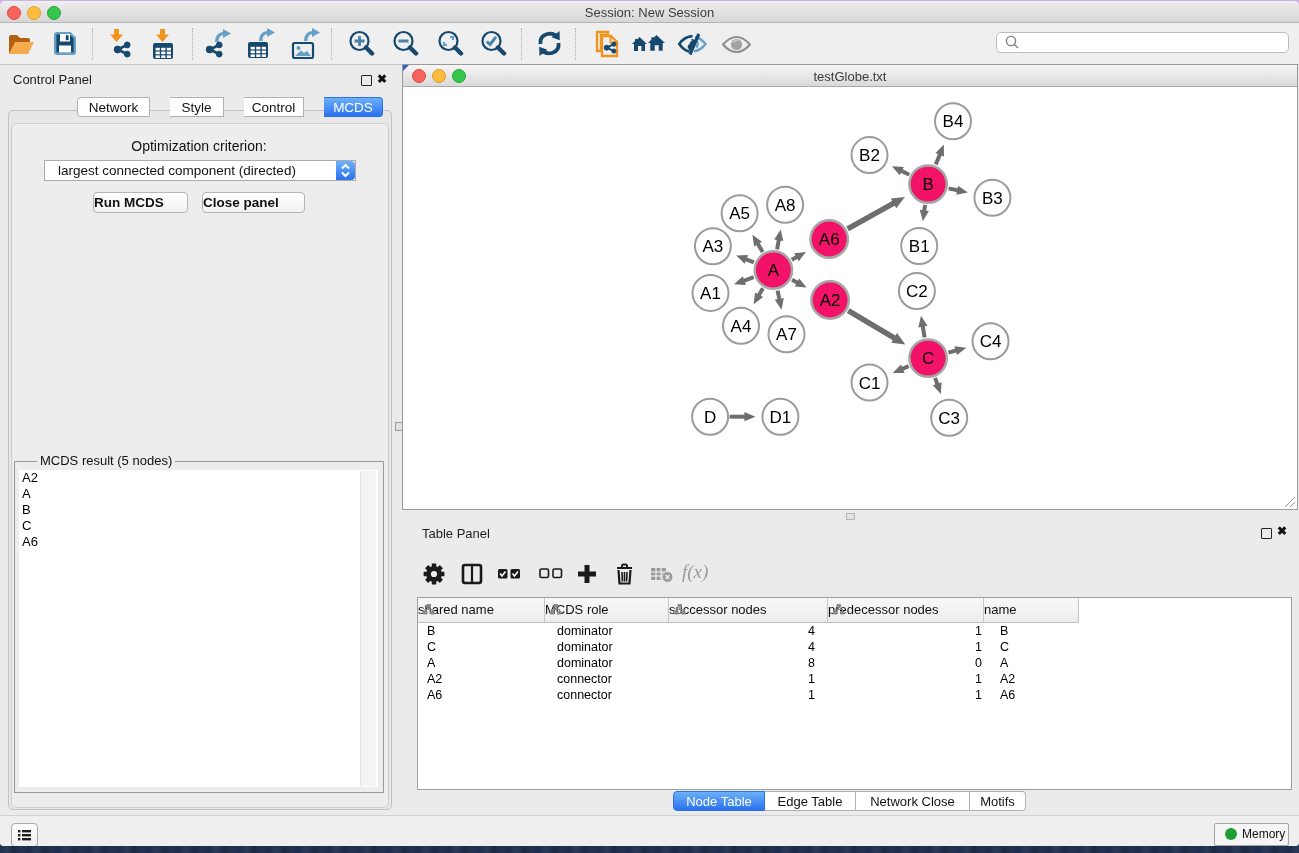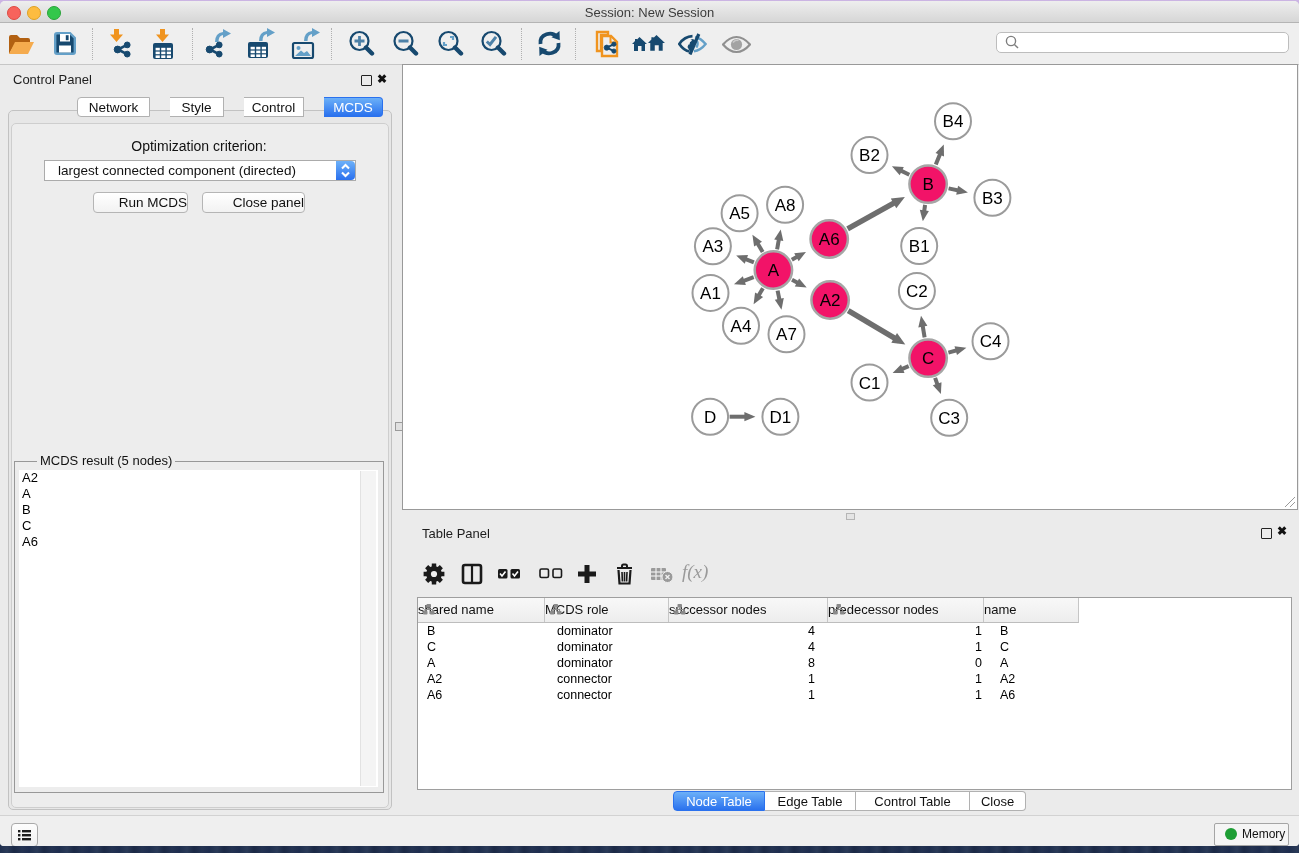--- a/index.html
+++ b/index.html
@@ -23,21 +23,21 @@
 #tabs div{font-size:13.5px;color:#111;background:#fff;border:1px solid #b1b1b1;border-left:none;
  line-height:20px;text-align:center;}
 #tabs div:first-child{border-left:1px solid #b1b1b1;border-radius:4px 0 0 4px;}
 #tabs div.sel{background:linear-gradient(#6cb0f8,#2a71ee);color:#fff;border-color:#2a71ee;border-radius:0 4px 4px 0;}
 #optlbl{top:137px;left:11px;width:376px;text-align:center;font-size:14px;color:#111;}
 #combo{top:159px;left:44px;width:310px;height:19px;background:#fff;border:1px solid #ababab;border-radius:0;}
 #combo span{position:absolute;left:13px;top:2px;font-size:13.5px;color:#111;}
 #comboBtn{position:absolute;right:0;top:0;width:19px;height:19px;border-radius:0 4px 4px 0;
  background:linear-gradient(#6db1f9,#2a70ee);}
 .btn{height:19px;background:linear-gradient(#ffffff,#f2f2f2);border:1px solid #b5b5b5;border-radius:4px;
- font-size:13.5px;color:#111;text-align:right;line-height:19px;}
+ font-size:13.5px;color:#111;text-align:left;line-height:19px;font-weight:bold;}
 #fieldset{top:460px;left:14px;width:368px;height:330px;border:1px solid #989898;}
 #fieldlbl{top:452px;left:21px;font-size:13px;color:#111;background:#ededed;padding:0 3px;margin-left:16px;}
 #mcdsList{top:469px;left:19px;width:359px;height:317px;background:#fff;font-size:13px;color:#000;}
 #mcdsList div{height:16px;line-height:16px;padding-left:3px;}
 #mcdsScroll{top:470px;left:360px;width:15px;height:315px;background:#f4f4f4;border-left:1px solid #e2e2e2;}
 
 #frame{top:63px;left:402px;width:894px;height:444px;border:1px solid #999;background:#fff;}
 #ftitle{position:absolute;top:0;left:0;right:0;height:21px;background:linear-gradient(#f6f6f6,#d9d9d9);border-bottom:1px solid #ababab;}
 #ftext{position:absolute;top:4px;left:0;right:0;text-align:center;font-size:13px;color:#3c3c3c;}
 
@@ -256,20 +256,29 @@
   <div class="abs" id="mcdsList">
       <div>A2</div>
       <div>A</div>
       <div>B</div>
       <div>C</div>
       <div>A6</div>
     </div>
   <div class="abs" id="mcdsScroll"></div>
 
   <div class="abs" id="frame">
+    <div id="ftitle">
+      <div class="abs tl" style="left:9px;top:4px;background:#f7635c;border:1px solid #dd4a42;"></div>
+      <div class="abs tl" style="left:29px;top:4px;background:#fdbc40;border:1px solid #deA023;"></div>
+      <div class="abs tl" style="left:49px;top:4px;background:#34c74b;border:1px solid #2aa33a;"></div>
+      <div id="ftext">testGlobe.txt</div>
+      <svg width="6" height="6" style="position:absolute;left:0;top:0">
+          <path d="M0 0 L6 0 L0 6 Z" fill="#2f62c4"></path>
+        </svg>
+    </div>
     <svg id="graph" width="892" height="422" viewBox="402.5 86.5 892 422" style="position:absolute;top:22px;left:0;font-family:'Liberation Sans',sans-serif">
     <line x1="753.2" y1="276.7" x2="739.2" y2="281.8" stroke="#6e6e6e" stroke-width="4"></line>
 <polygon points="733.5,283.8 742.3,275.8 745.4,284.4" fill="#6e6e6e"></polygon>
 <line x1="753.4" y1="261.8" x2="741.3" y2="257.1" stroke="#6e6e6e" stroke-width="4"></line>
 <polygon points="735.7,254.9 747.6,254.6 744.2,263.2" fill="#6e6e6e"></polygon>
 <line x1="762.4" y1="287.7" x2="756.1" y2="298.4" stroke="#6e6e6e" stroke-width="4"></line>
 <polygon points="753.1,303.7 754.6,291.9 762.6,296.5" fill="#6e6e6e"></polygon>
 <line x1="762.2" y1="251.5" x2="755.0" y2="239.4" stroke="#6e6e6e" stroke-width="4"></line>
 <polygon points="751.9,234.2 761.5,241.3 753.6,246.0" fill="#6e6e6e"></polygon>
 <line x1="777.1" y1="290.1" x2="779.8" y2="303.3" stroke="#6e6e6e" stroke-width="4"></line>
@@ -473,22 +482,22 @@
         <div class="td" style="left:9px;width:120px;">A6</div>
         <div class="td" style="left:139px;width:120px;">connector</div>
         <div class="td num" style="left:269px;width:128px;">1</div>
         <div class="td num" style="left:429px;width:135px;">1</div>
         <div class="td" style="left:582px;width:90px;">A6</div>
       </div>
   </div>
   <div class="abs" id="btabs">
     <div class="sel" style="width:90px">Node Table</div>
     <div style="width:90px">Edge Table</div>
-    <div style="width:113px">Control Table</div>
-    <div style="width:55px">Close</div>
+    <div style="width:113px">Network Close</div>
+    <div style="width:55px">Motifs</div>
   </div>
 
   <div class="abs" id="status">
     <div class="abs" id="listbtn" style="top:7px;left:11px"><svg width="25" height="22" viewBox="0 0 25 22">
           <g fill="#1d1d1d">
             <rect x="6" y="6" width="2.4" height="2.4"></rect>
             <rect x="10" y="6" width="9" height="2.4"></rect>
             <rect x="6" y="10" width="2.4" height="2.4"></rect>
             <rect x="10" y="10" width="9" height="2.4"></rect>
             <rect x="6" y="14" width="2.4" height="2.4"></rect>

